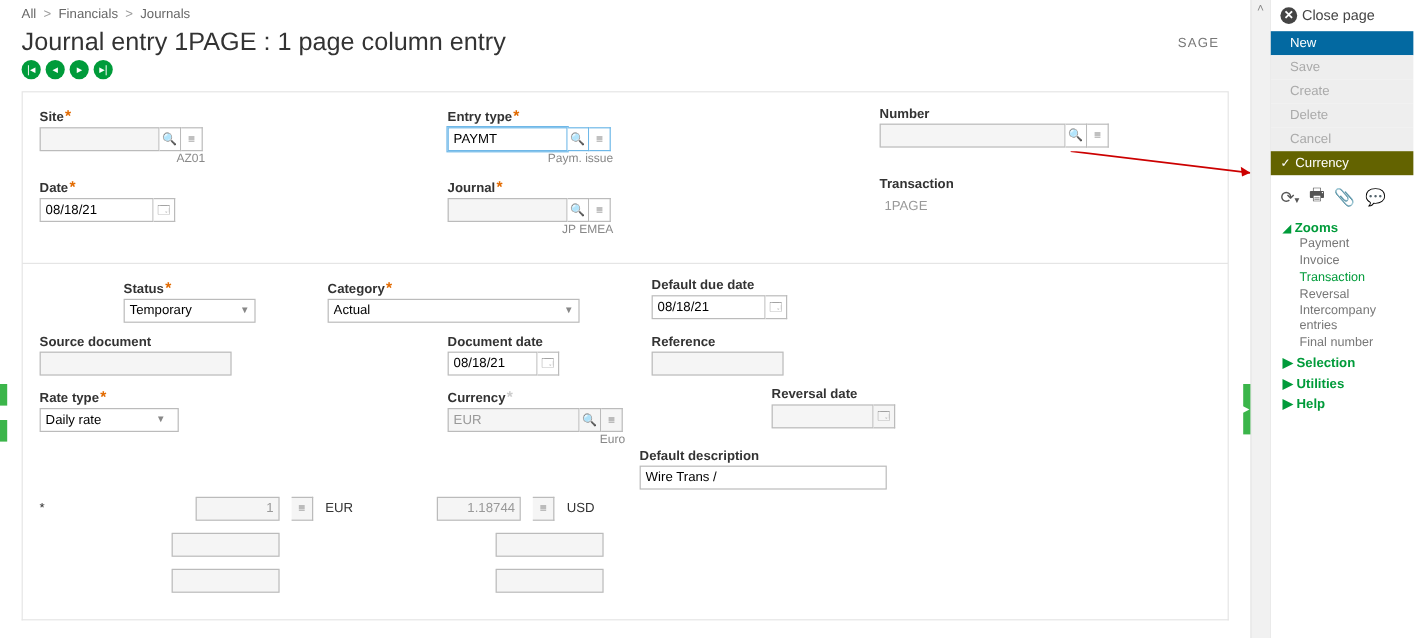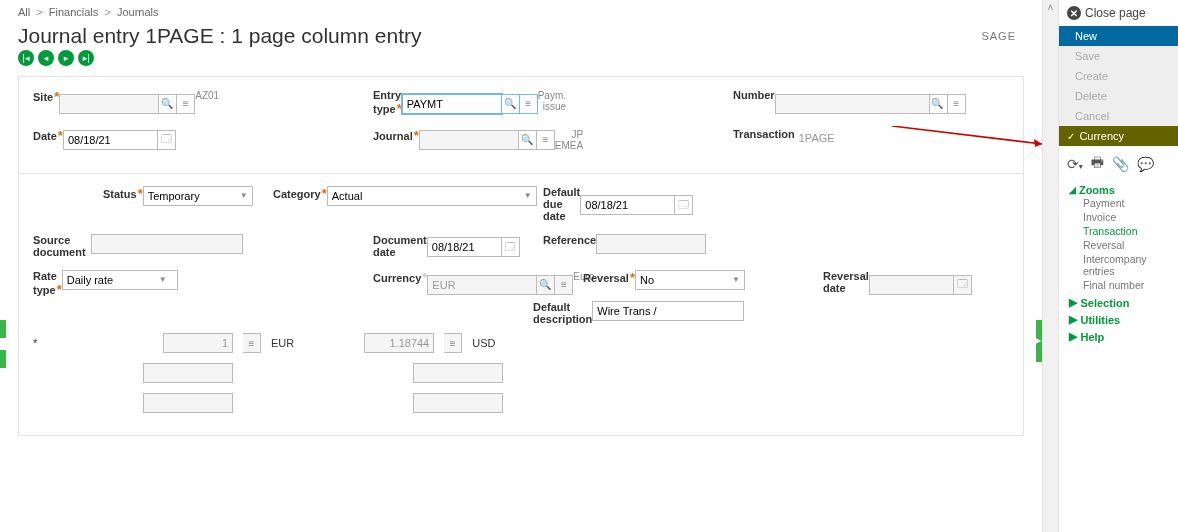--- a/index.html
+++ b/index.html
@@ -20,21 +20,21 @@
   .page-title { font-size: 21px; font-weight: 400; color: #333; }
   .brand { font-size: 11px; color: #777; letter-spacing: 1px; margin-top: 6px; margin-right: 8px; }
 
   
   .nav-icons { margin-top: 2px; margin-bottom: 10px; }
   .nav-icons .circ { display: inline-flex; width: 16px; height: 16px; background: #009b3a; border-radius: 50%; color: #fff; align-items: center; justify-content: center; font-size: 9px; margin-right: 1px; cursor: pointer; }
 
   
   .form-area { border: 1px solid #e5e5e5; padding: 12px 14px; }
   .form-row { display: flex; gap: 60px; margin-bottom: 10px; }
-  .field { display: flex; }
+  .field { display: flex; flex-direction: column; }
   .field label { font-size: 11px; color: #333; margin-bottom: 2px; font-weight: 600; }
   .req { color: #e26a00; font-size: 13px; margin-left: 1px; }
   .inp-wrap { display: flex; align-items: center; }
   .inp { border: 1px solid #bbb; height: 20px; font-size: 11px; padding: 0 4px; background: #fff; }
   .inp.highlight { box-shadow: 0 0 0 1px #6fb8e8; border-color: #6fb8e8; }
   .inp.disabled { background: #f5f5f5; color: #999; }
   .inp.right { text-align: right; }
   .icon-btn { width: 18px; height: 20px; border: 1px solid #bbb; border-left: none; display: inline-flex; align-items: center; justify-content: center; color: #888; font-size: 10px; background: #fff; cursor: pointer; }
   .hint { font-size: 10px; color: #888; text-align: right; margin-top: 1px; }
   .sel { border: 1px solid #bbb; height: 20px; font-size: 11px; padding: 0 18px 0 4px; background: #fff; appearance: none; position: relative; }
@@ -195,24 +195,20 @@
         </div>
         <div class="field" style="width:150px; margin-left:170px">
           <label><span>Currency</span><span class="req" style="color:#ccc">*</span></label>
           <div class="inp-wrap">
             <input class="inp disabled" style="width: 110px;" readonly="" value="EUR">
             <span class="icon-btn" style="background:#f5f5f5">🔍</span>
             <span class="icon-btn" style="background:#f5f5f5">≡</span>
           </div>
           <div class="hint" style="width:148px">Euro</div>
         </div>
-        <div class="field" style="width:120px; margin-left:0px">
-          <label><span>Reversal</span><span class="req">*</span></label>
-          <div class="sel-wrap" style="width:110px"><select class="sel" style="width:110px"><option>No</option></select></div>
-        </div>
         <div class="field" style="width:120px; margin-left:60px">
           <label>Reversal date</label>
           <div class="inp-wrap">
             <input class="inp disabled" style="width: 85px;" readonly="">
             <span class="icon-btn" style="background:#f5f5f5">🗔</span>
           </div>
         </div>
       </div>
 
       <div class="form-row" style="margin-left:500px; margin-top:-8px">

